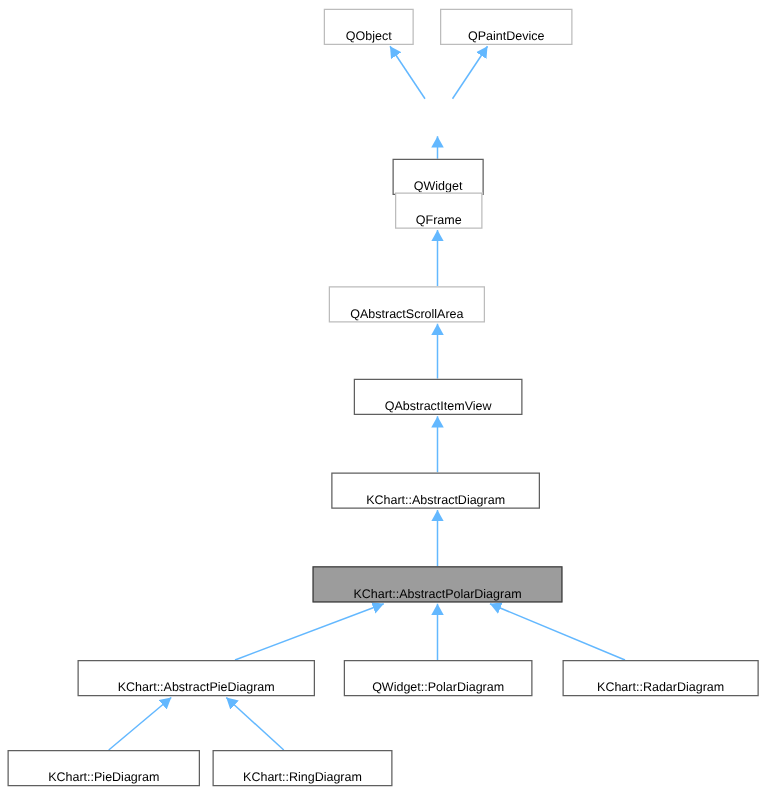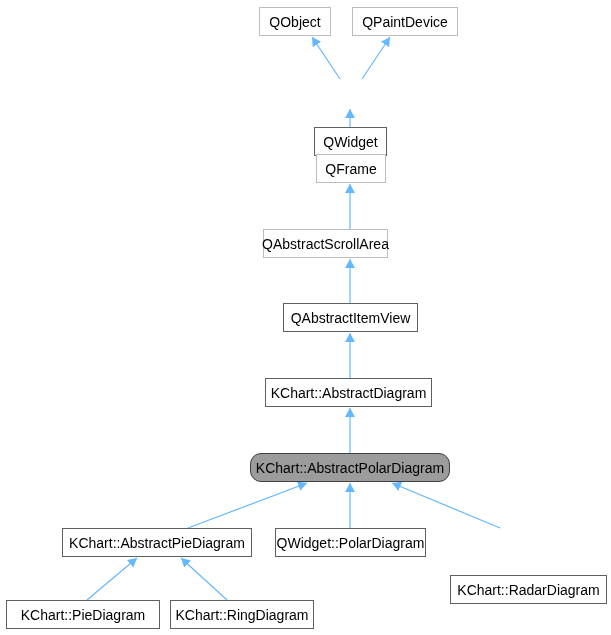--- a/index.html
+++ b/index.html
@@ -33,42 +33,42 @@
   .edges marker path {
     fill: var(--arrow);
   }
   .node {
     position: absolute;
     box-sizing: border-box;
     height: 29px;
     background: #ffffff;
     border: 1px solid var(--undocumented-border);
     display: flex;
-    align-items: center;
+    align-items: flex-end;
     justify-content: center;
-    font-size: 14px;
+    font-size: 10px;
     color: var(--text);
     white-space: nowrap;
     cursor: default;
   }
   .node.linked { border-color: var(--documented-border); cursor: pointer; }
-  .node.current { background: var(--highlight-fill); border-color: var(--current-border); border-radius: 11px; }
+  .node.current { background: var(--highlight-fill); border-color: var(--current-border); }
 
   
   .n-qobject              { left: 259px; top: 7px;   width: 72px;  }
   .n-qpaintdevice         { left: 352px; top: 7px;   width: 106px; }
   .n-qwidget              { left: 314px; top: 79px;  width: 73px; margin-top: 48px;  }
   .n-qframe               { left: 316px; top: 154px; width: 70px;  }
   .n-qabstractscrollarea  { left: 263px; top: 229px; width: 125px; }
   .n-qabstractitemview    { left: 283px; top: 303px; width: 135px; }
   .n-abstractdiagram      { left: 265px; top: 378px; width: 167px; }
   .n-abstractpolardiagram { left: 250px; top: 453px; width: 200px; }
   .n-abstractpiediagram   { left: 62px;  top: 528px; width: 190px; }
   .n-polardiagram         { left: 275px; top: 528px; width: 151px; }
-  .n-radardiagram         { left: 450px; top: 528px; width: 157px; margin-top: 47px; }
+  .n-radardiagram         { left: 450px; top: 528px; width: 157px; }
   .n-piediagram           { left: 6px;   top: 600px; width: 154px; }
   .n-ringdiagram          { left: 170px; top: 600px; width: 144px; }
 </style>
 </head>
 <body>
 
 <div class="canvas">
 
   <svg class="edges" viewBox="0 0 611 635" xmlns="http://www.w3.org/2000/svg">
     <defs>

